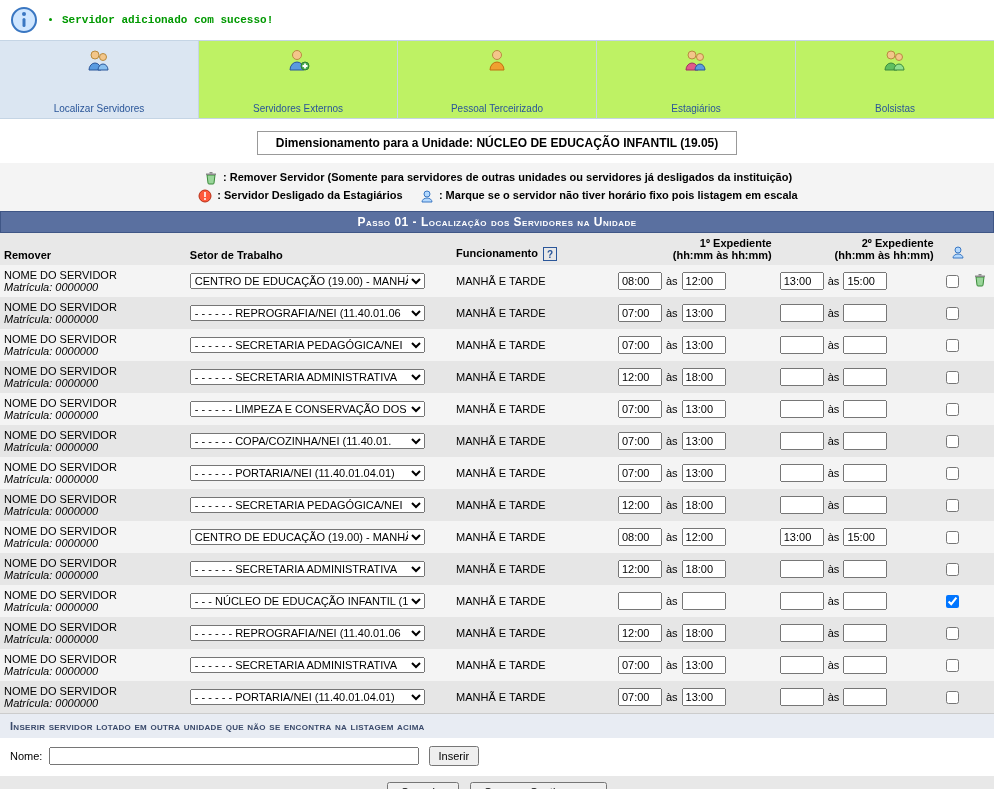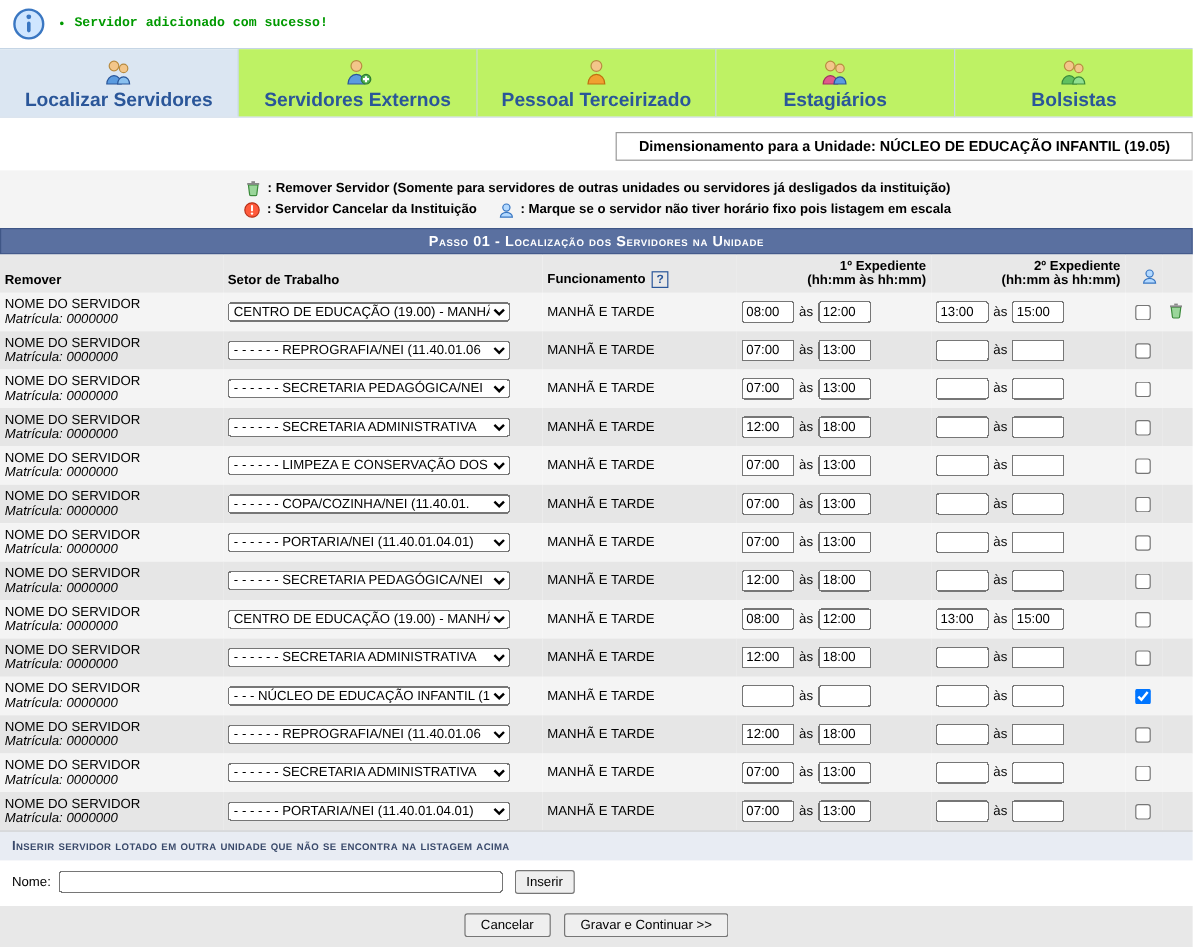--- a/index.html
+++ b/index.html
@@ -5,22 +5,22 @@
 * { box-sizing: border-box; }
 body { margin: 0; font-family: Verdana, Arial, sans-serif; font-size: 11px; background: #fff; width: 994px; }
 .success-bar { display: flex; align-items: center; padding: 6px 10px; color: #009900; font-weight: bold; }
 .info-icon { width: 28px; height: 28px; margin-right: 8px; display: inline-flex; align-items: center; justify-content: center; }
 .success-bar ul { margin: 0; padding: 0 0 0 16px; font-family: Liberation Mono, monospace; }
 .tabs { display: flex; border-top: 1px solid #c5d5e5; border-bottom: 1px solid #c5d5e5; }
 .tab { flex: 1; text-align: center; padding: 6px 4px 4px; background: #bef264; border-right: 1px solid #c5d5e5; cursor: pointer; }
 .tab:last-child { border-right: none; }
 .tab.active { background: #dbe6f2; }
 .tab .icon { height: 26px; display: flex; align-items: center; justify-content: center; }
-.tab .label { color: #2a5699; font-weight: bold; font-size: 16px; padding-top: 2px; }
-.dim-title { text-align: right; padding: 12px 0 8px; }
+.tab .label { color: #2a5699; font-weight: normal; font-size: 10px; padding-top: 2px; margin-top: 28px; }
+.dim-title { text-align: center; padding: 12px 0 8px; }
 .dim-title .box { display: inline-block; border: 1px solid #999; padding: 4px 18px; font-weight: bold; font-size: 12px; }
 .legend { background: #f4f4f4; padding: 6px 0; text-align: center; font-weight: bold; font-size: 11px; }
 .legend-row { padding: 2px 0; }
 .legend .ico { display: inline-flex; vertical-align: middle; margin: 0 2px; }
 .step-header { background: #5a70a0; color: #fff; text-align: center; font-weight: bold; font-variant: small-caps; letter-spacing: 0.5px; padding: 3px 0; border: 1px solid #3f5686; font-size: 12px; }
 table.grid { width: 100%; border-collapse: collapse; }
 table.grid th { text-align: left; font-weight: bold; padding: 4px 4px; background: #e8e8e8; font-size: 11px; vertical-align: bottom; }
 table.grid th.center { text-align: right; }
 table.grid td { padding: 4px 4px; vertical-align: middle; font-size: 11px; }
 table.grid tr.even td { background: #f4f4f4; }
@@ -129,21 +129,21 @@
     <span>: Remover Servidor (Somente para servidores de outras unidades ou servidores já desligados da instituição)</span>
   </div>
   <div class="legend-row">
     <span class="ico">
         <svg width="14" height="14" viewBox="0 0 14 14">
           <circle cx="7" cy="7" r="6" fill="#ff5a3c" stroke="#b83018"></circle>
           <rect x="6.2" y="3" width="1.6" height="5" fill="#fff"></rect>
           <circle cx="7" cy="10" r="1" fill="#fff"></circle>
         </svg>
       </span>
-    <span>: Servidor Cancelar da Instituição</span>
+    <span>: Servidor Desligado da Estagiários</span>
     &nbsp;&nbsp;&nbsp;
     <span class="ico">
         <svg width="14" height="14" viewBox="0 0 14 14">
           <circle cx="7" cy="5" r="3" fill="#b3d9ff" stroke="#3a77c2"></circle>
           <path d="M2 13 a5 4 0 0 1 10 0 z" fill="#b3d9ff" stroke="#3a77c2"></path>
         </svg>
       </span>
     <span>: Marque se o servidor não tiver horário fixo pois listagem em escala</span>
   </div>
 </div>

